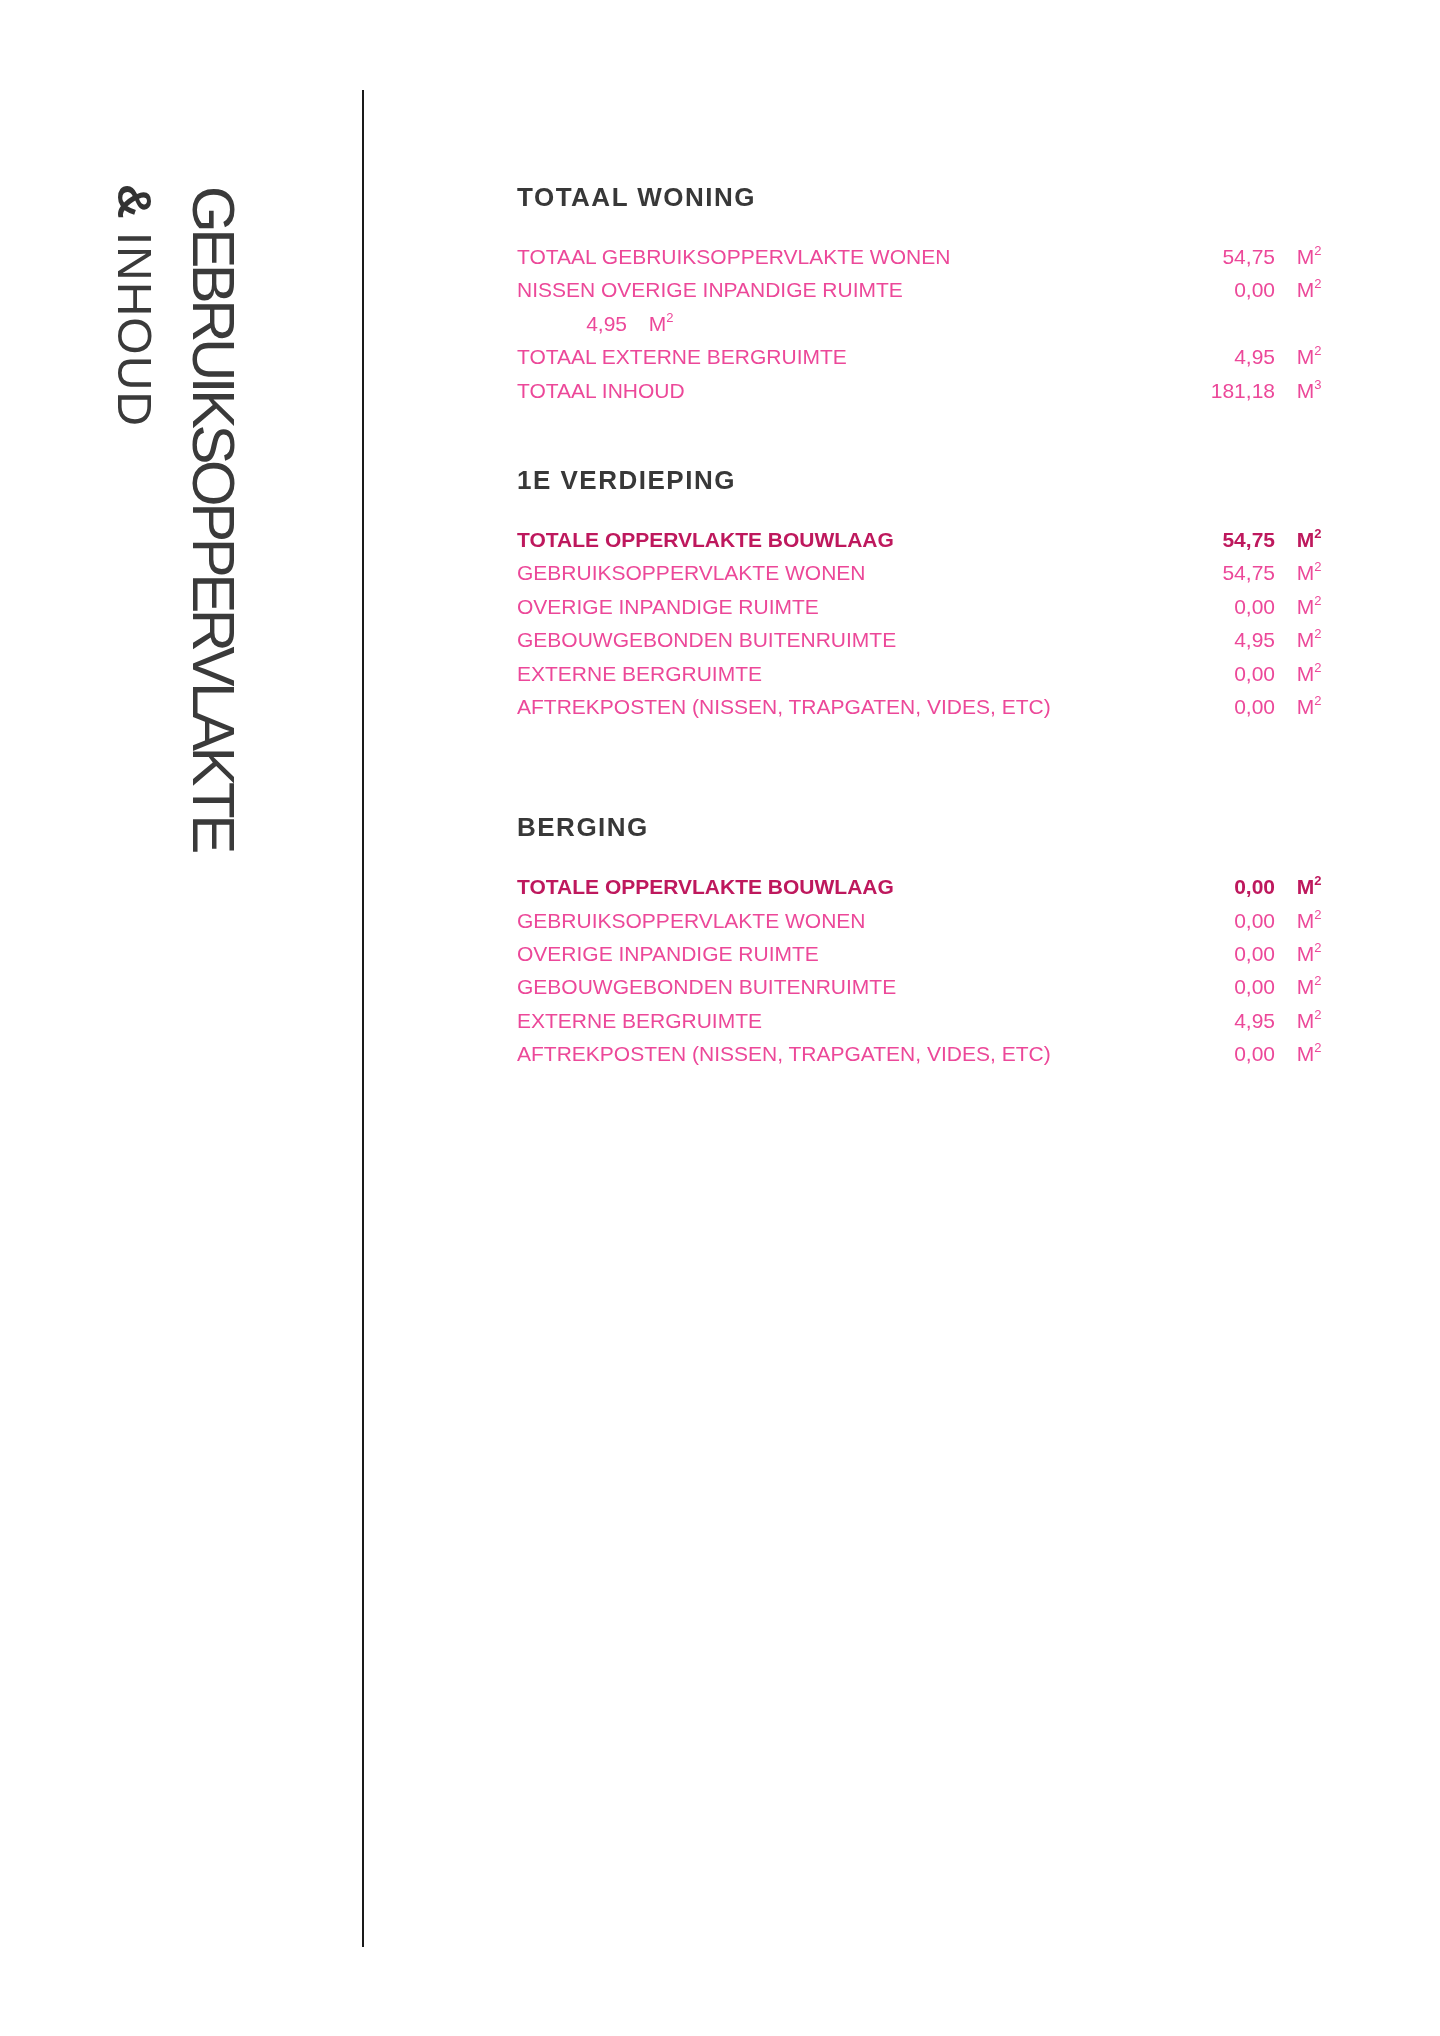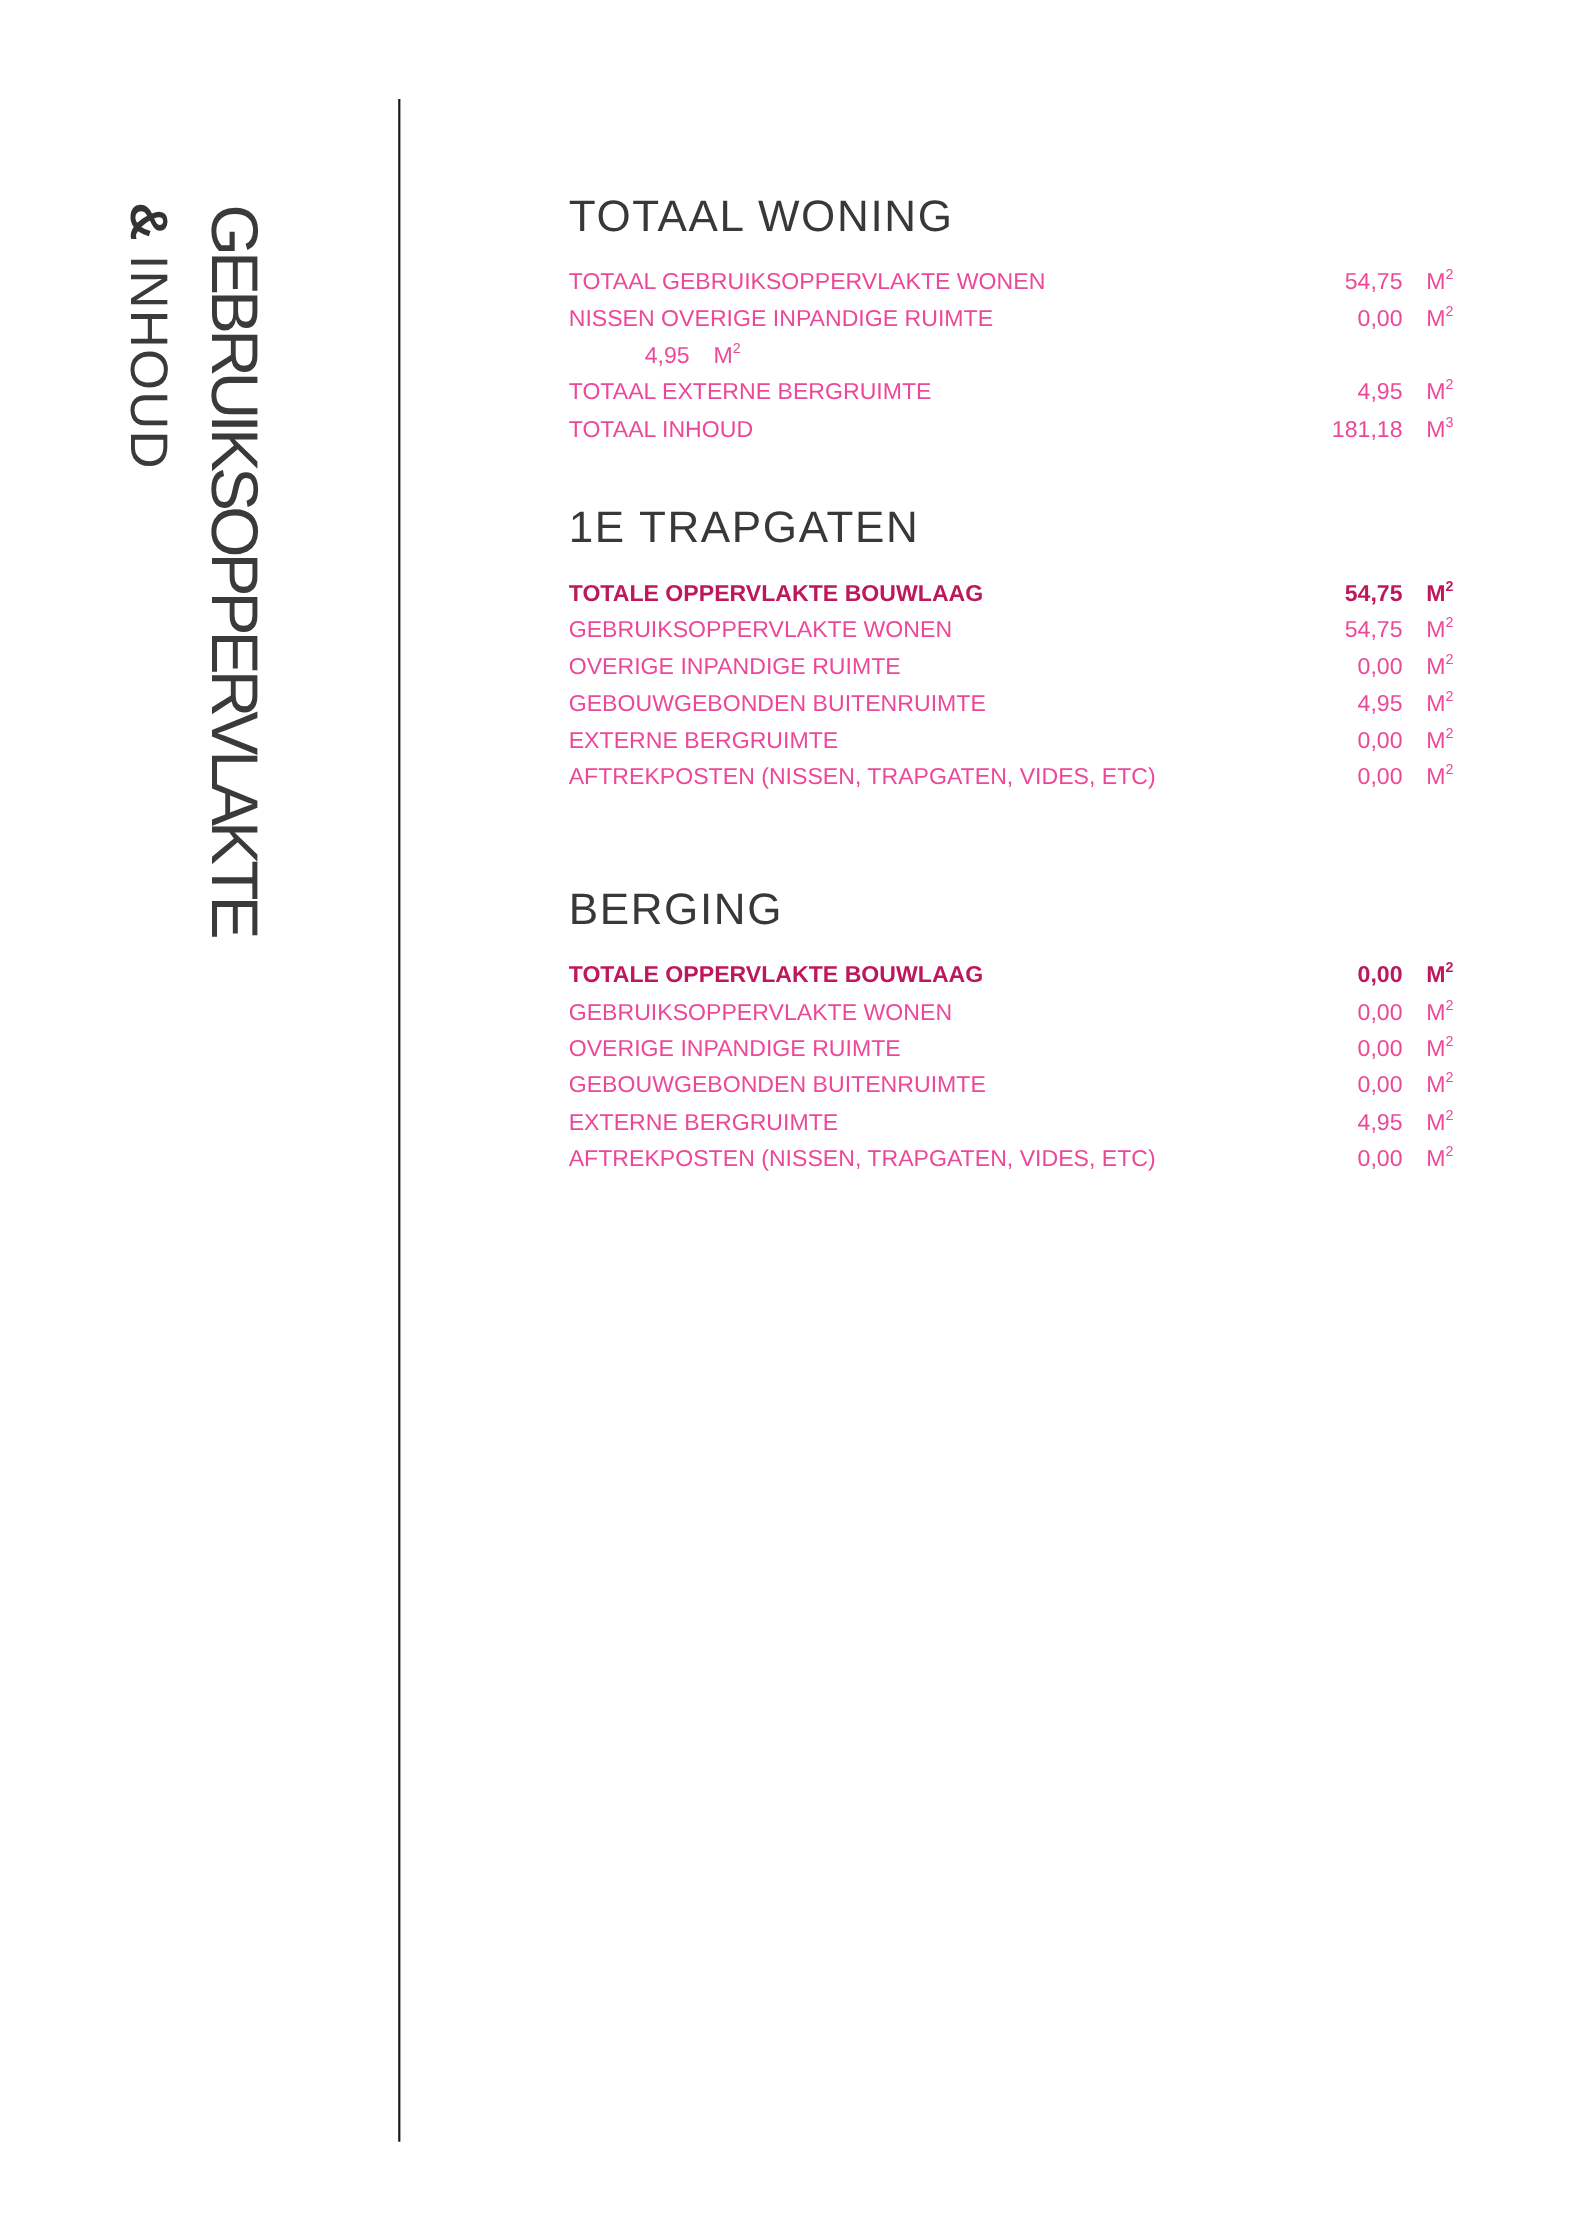--- a/index.html
+++ b/index.html
@@ -43,22 +43,22 @@
     width:2px;height:1857px;
     background:#1a1a1a;
   }
   .content{
     position:absolute;
     left:517px;top:177px;
     width:813px;
   }
   .section-title{
     margin:0;
-    font-size:40px;
-    font-weight:400;
+    font-size:26px;
+    font-weight:700;
     letter-spacing:1.5px;
     line-height:40px;
     height:40px;
     color:#383838;
     margin-bottom:23px;
     white-space:nowrap;
   }
   .section:nth-child(2){margin-top:53px;}
   .section:nth-child(3){margin-top:84px;}
   .row{
@@ -117,21 +117,21 @@
             <span class="row-unit"><span>M</span><sup>2</sup></span>
           </div>
           <div class="row">
             <span class="row-label">TOTAAL INHOUD</span>
             <span class="row-value">181,18</span>
             <span class="row-unit"><span>M</span><sup>3</sup></span>
           </div>
         </div>
       </section>
       <section class="section">
-        <h2 class="section-title">1E TRAPGATEN</h2>
+        <h2 class="section-title">1E VERDIEPING</h2>
         <div class="rows">
           <div class="row bold">
             <span class="row-label">TOTALE OPPERVLAKTE BOUWLAAG</span>
             <span class="row-value">54,75</span>
             <span class="row-unit"><span>M</span><sup>2</sup></span>
           </div>
           <div class="row">
             <span class="row-label">GEBRUIKSOPPERVLAKTE WONEN</span>
             <span class="row-value">54,75</span>
             <span class="row-unit"><span>M</span><sup>2</sup></span>

